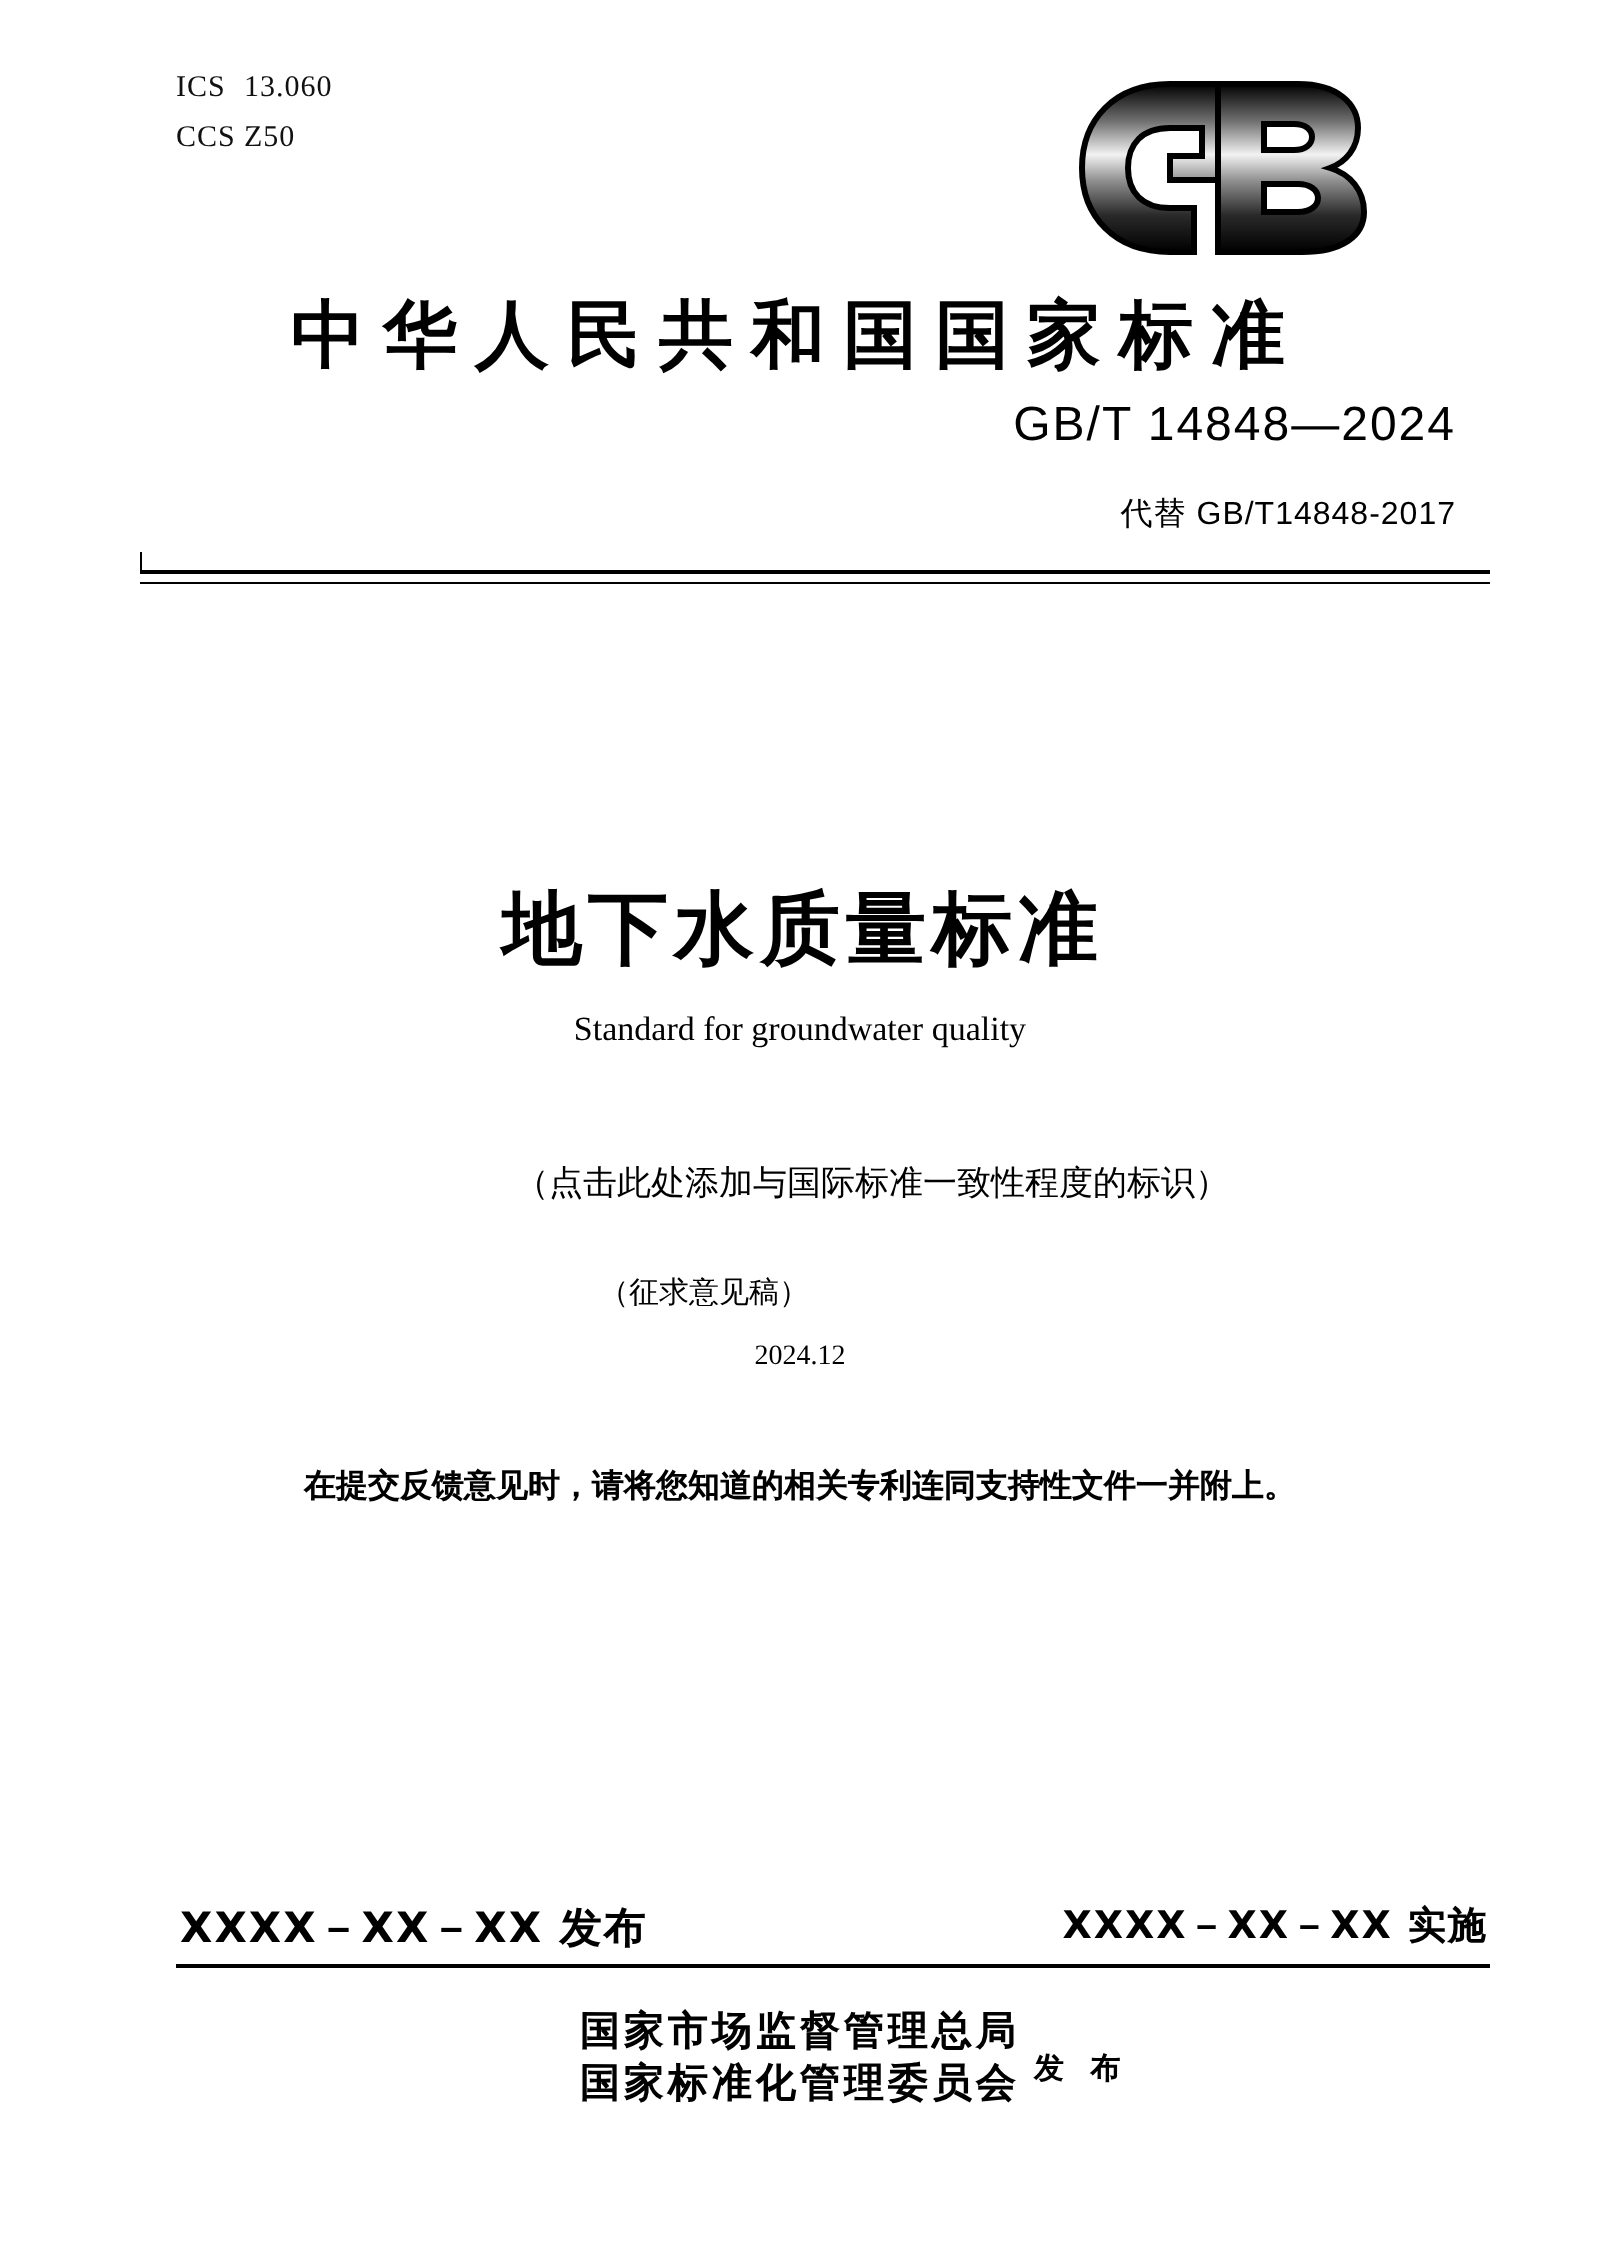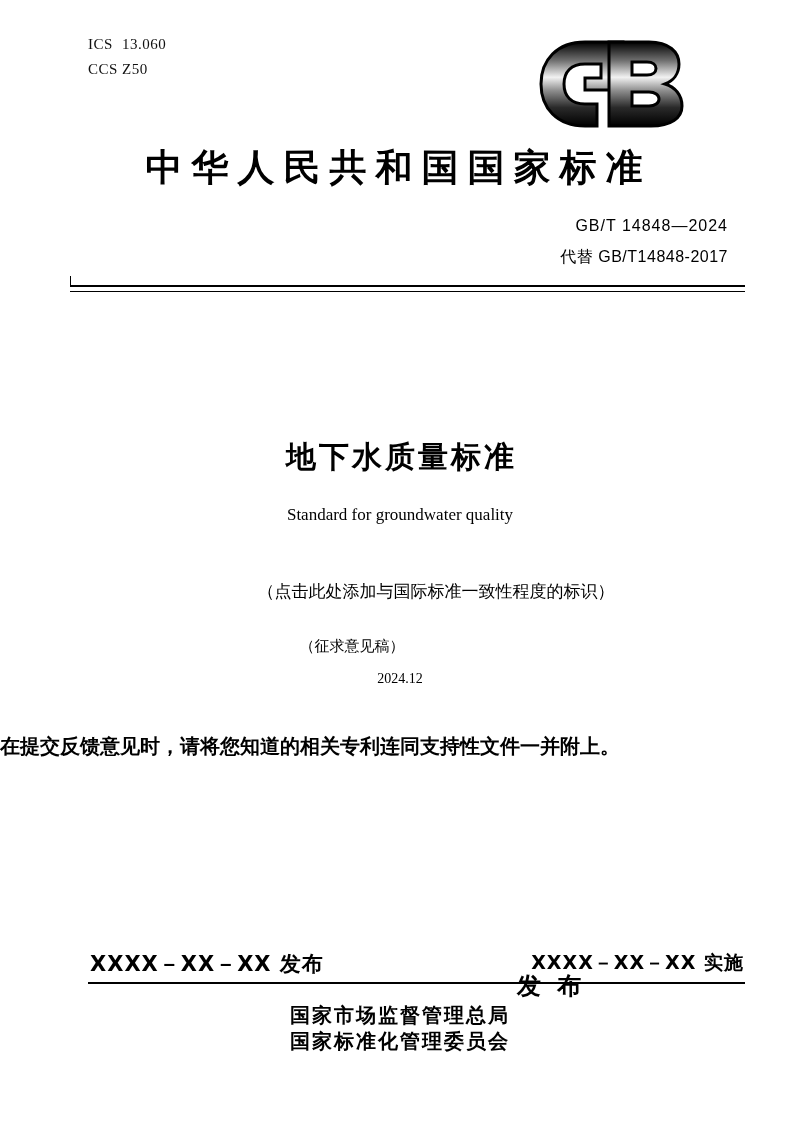--- a/index.html
+++ b/index.html
@@ -63,24 +63,24 @@
     font-size: 37px;
     letter-spacing: 9px;
     text-indent: 9px;
     color: #000;
   }
 
   
   .std-no {
     position: absolute;
     right: 72px;
-    top: 217px;
+    top: 199px;
     text-align: right;
     font-family: "Liberation Sans", sans-serif;
-    font-size: 16px;
+    font-size: 24px;
     letter-spacing: 1px;
     color: #000;
   }
   .std-replace {
     position: absolute;
     right: 72px;
     top: 247px;
     text-align: right;
     font-family: "Liberation Sans", sans-serif;
     font-size: 16px;
@@ -116,21 +116,21 @@
 
   
   .doc-title {
     position: absolute;
     left: 0;
     top: 437px;
     width: 800px;
     text-align: center;
     font-family: "DejaVu Sans", sans-serif;
     font-weight: bold;
-    font-size: 30px;
+    font-size: 40px;
     letter-spacing: 3px;
     text-indent: 3px;
     color: #000;
   }
   .doc-title-en {
     position: absolute;
     left: 0;
     top: 505px;
     width: 800px;
     text-align: center;
@@ -167,24 +167,24 @@
     text-align: center;
     font-family: Liberation Serif, serif;
     font-size: 14px;
     color: #000;
   }
   .patent-note {
     position: absolute;
     left: 0;
     top: 733px;
     width: 800px;
-    text-align: left;
-    font-family: "DejaVu Sans", sans-serif;
-    font-weight: bold;
-    font-size: 20px;
+    text-align: center;
+    font-family: "DejaVu Sans", sans-serif;
+    font-weight: bold;
+    font-size: 16px;
     color: #000;
   }
 
   
   .footer-rule {
     position: absolute;
     left: 88px;
     top: 982px;
     width: 657px;
     height: 2px;
@@ -226,24 +226,24 @@
   }
   .issuer-rows {
     display: inline-block;
     text-align: left;
     position: relative;
   }
   .issuer-line { white-space: nowrap; }
   .issuer-publish {
     position: absolute;
     left: 517px;
-    top: 970px;
-    font-family: "DejaVu Sans", sans-serif;
-    font-weight: bold;
-    font-size: 24px;
+    top: 1025px;
+    font-family: "DejaVu Sans", sans-serif;
+    font-weight: bold;
+    font-size: 15px;
     letter-spacing: 4px;
     color: #000;
   }
 </style>
 </head>
 <body>
 
 <div class="page">
 
   <div class="ics-block">

